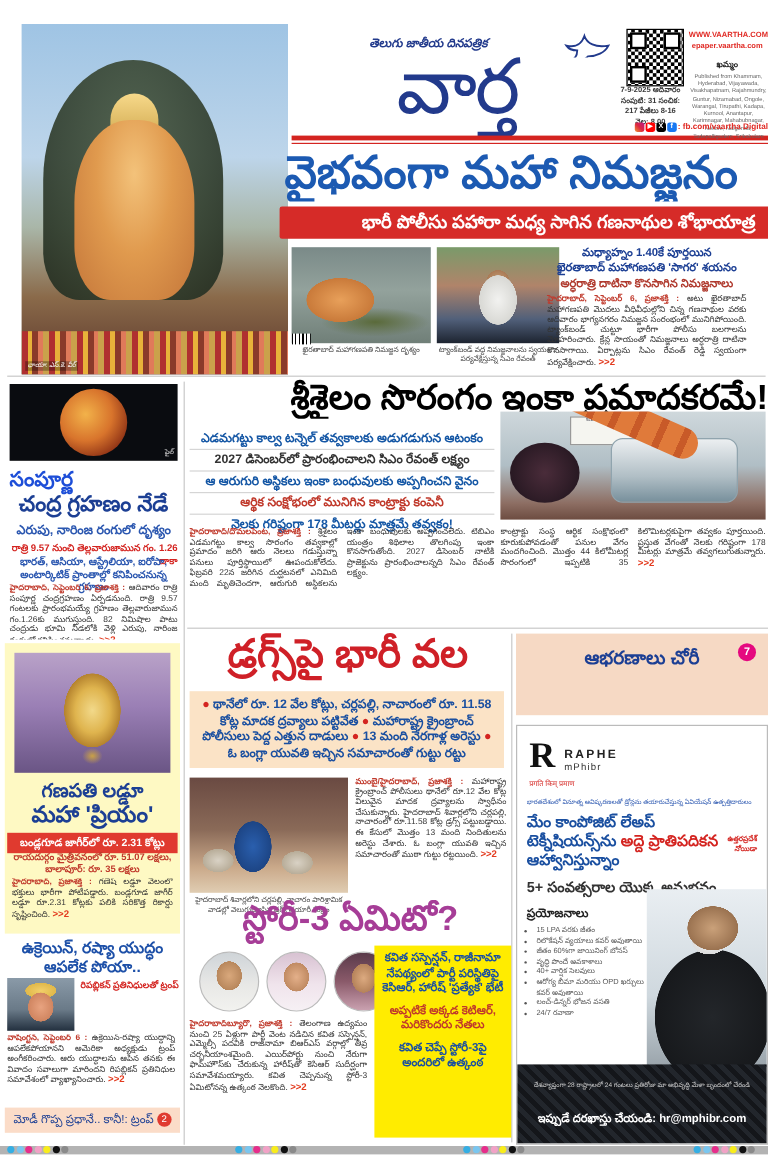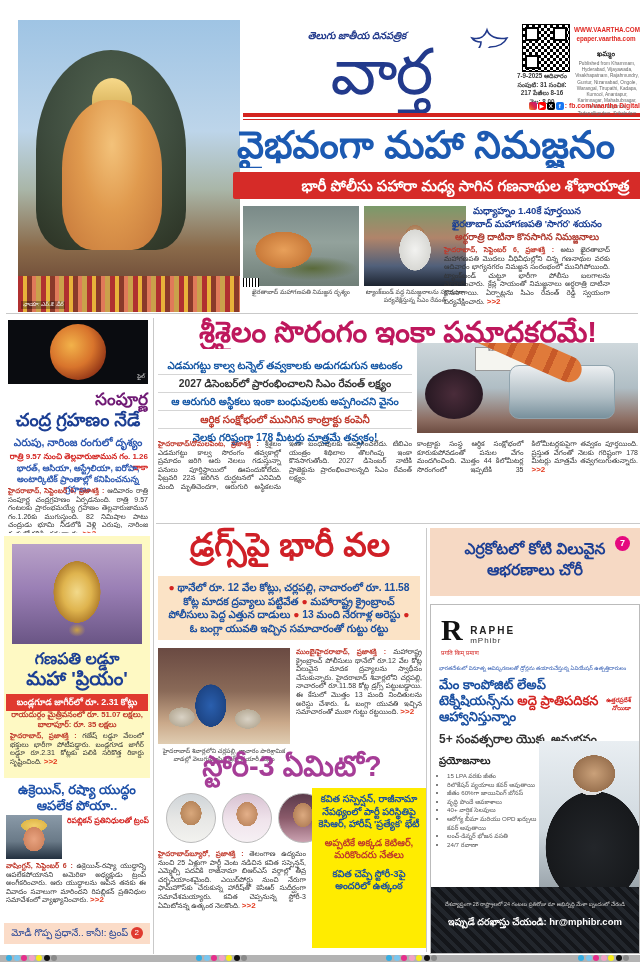--- a/index.html
+++ b/index.html
@@ -48,36 +48,36 @@
                radial-gradient(60px 16px at 60% 78%,#5a6a3a 0%,transparent 75%),
                linear-gradient(180deg,#7a8a88 0%,#93a29c 45%,#707f78 100%)}
   .photoB{left:364px;top:206px;width:102px;height:80px;overflow:hidden;
     background:radial-gradient(26px 34px at 50% 55%,#f2f2f0 0%,#d8d8d4 60%,transparent 61%),
                radial-gradient(12px 12px at 50% 36%,#caa17a 0%,#a97a55 80%,transparent 81%),
                linear-gradient(180deg,#7a9a6a 0%,#b0846a 40%,#51607a 75%,#1d2430 100%)}
   .capA{left:243px;top:288px;width:116px;font-size:6.2px;color:#444;text-align:center;line-height:7.5px}
   .capB{left:362px;top:288px;width:106px;font-size:6.2px;color:#444;text-align:center;line-height:7.5px}
   .barcode{left:243px;top:278px;width:16px;height:9px;
     background:repeating-linear-gradient(90deg,#000 0 1px,#fff 1px 3px)}
-  .lead-right{left:444px;top:204px;width:166px}
+  .lead-right{left:456px;top:204px;width:166px}
   .lead-pt{font-size:9.5px;line-height:13px;font-weight:bold;text-align:center}
   
   .moon-photo{left:8px;top:320px;width:140px;height:64px;background:#0a0c10;overflow:hidden}
   .moon{position:absolute;left:42px;top:4px;width:56px;height:56px;border-radius:50%;
     background:radial-gradient(circle at 38% 38%,#f2b24a 0%,#d8742c 45%,#8a2e14 80%,#53150a 100%)}
   .file-tag{position:absolute;right:3px;bottom:3px;font-size:5.5px;color:#ddd}
-  .ecl-h1{left:8px;top:390px;width:140px;font-size:17px;font-weight:bold;color:#701a75;text-align:right}
+  .ecl-h1{left:8px;top:390px;width:140px;font-size:17px;font-weight:bold;color:#1d4ed8;text-align:left}
   .ecl-h2{left:8px;top:410px;width:140px;font-size:18px;font-weight:bold;color:#1c3f94;text-align:center;white-space:nowrap;overflow:hidden}
   .ecl-s1{left:8px;top:436px;width:140px;font-size:10.5px;font-weight:bold;color:#2b57b0;text-align:center}
   .ecl-s2{left:8px;top:452px;width:140px;font-size:8px;font-weight:bold;color:#d42420;text-align:right}
   .ecl-s3{left:8px;top:463px;width:140px;font-size:8.6px;line-height:10.5px;font-weight:bold;color:#2b57b0;text-align:center}
   .ecl-body{left:8px;top:487px;width:140px;height:46px;overflow:hidden}
   
-  .sri-headline{left:156px;top:315px;width:484px;font-size:29px;line-height:34px;font-weight:bold;color:#be185d;
-                text-align:center;white-space:nowrap;overflow:hidden}
+  .sri-headline{left:156px;top:315px;width:484px;font-size:29px;line-height:34px;font-weight:bold;color:#000000;
+                text-align:right;white-space:nowrap;overflow:hidden}
   .sri-bullets{left:158px;top:357px;width:254px}
   .sri-bullets div{font-size:10.3px;line-height:12px;font-weight:bold;text-align:center;padding:2.5px 0;border-bottom:1px solid #d5d5d5}
   .sri-bullets div:last-child{border-bottom:none}
   .tunnel-photo{left:417px;top:343px;width:221px;height:90px;overflow:hidden;
     background:linear-gradient(180deg,#cfd8dc 0%,#b0bec5 50%,#8d6e63 85%,#6d4c41 100%)}
   .tbm-drum{position:absolute;left:92px;top:22px;width:104px;height:52px;border-radius:10px;
     background:linear-gradient(180deg,#eceff1 0%,#b0bec5 60%,#78909c 100%);border:1px solid #90a4ae}
   .tbm-tube{position:absolute;left:20px;top:-12px;width:150px;height:26px;border-radius:13px;
     background:repeating-linear-gradient(90deg,#e07a3a 0 14px,#c85a28 14px 20px);transform:rotate(24deg)}
   .tbm-mouth{position:absolute;left:8px;top:26px;width:58px;height:50px;border-radius:50%;
@@ -116,21 +116,21 @@
   .ad-ben-t{font-size:10px;font-weight:bold;color:#222;margin-top:6px}
   .ad-ben{margin:3px 0 0 0;padding:0 0 0 8px;font-size:6.2px;line-height:8.6px;color:#555;width:96px}
   .worker{position:absolute;right:0;top:136px;width:100px;height:148px;overflow:hidden;
     background:radial-gradient(30px 26px at 55% 22%,#caa17a 0%,#9a7250 70%,transparent 71%),
                radial-gradient(20px 14px at 52% 30%,#f2f2f2 0%,#ddd 70%,transparent 71%),
                radial-gradient(60px 70px at 55% 72%,#23262a 0%,#17191c 80%,transparent 81%),
                linear-gradient(180deg,#e9eef2 0%,#cfd8de 60%,#9aa4ab 100%)}
   .ad-black{position:absolute;left:0;bottom:0;width:100%;height:66px;color:#fff;text-align:center;
     background:repeating-linear-gradient(45deg,#14161a 0 4px,#22262c 4px 8px)}
   .ad-f1{font-size:5.4px;color:#cfcfcf;margin-top:14px}
-  .ad-f2{font-size:9.5px;font-weight:bold;margin-top:7px}
+  .ad-f2{font-size:9.5px;font-weight:bold;margin-top:18px}
   
   .story-headline{left:158px;top:750px;width:268px;font-size:29px;font-weight:bold;color:#a63d97;text-align:center;white-space:nowrap;overflow:hidden}
   .face{position:absolute;width:48px;height:48px;border-radius:50%;border:1px solid #bbb;overflow:hidden}
   .face-a{background:radial-gradient(14px 16px at 50% 40%,#d9a87c 0%,#b8875c 75%,transparent 76%),
           linear-gradient(180deg,#cfd4d8 0%,#e8e8e6 55%,#f2f2ef 100%)}
   .face-b{background:radial-gradient(14px 16px at 50% 42%,#e4b08a 0%,#c08a62 75%,transparent 76%),
           linear-gradient(180deg,#d8c2d2 0%,#f0e4ec 55%,#f6f0f4 100%)}
   .face-c{background:radial-gradient(13px 16px at 50% 44%,#dcaa80 0%,#b5825a 75%,transparent 76%),
           linear-gradient(180deg,#5a3a4a 0%,#8a5a6a 50%,#caa1b0 100%)}
   .story-body{left:158px;top:850px;width:148px;height:104px;overflow:hidden}
@@ -279,21 +279,20 @@
 <div class="abs drugs-photo"></div>
 <div class="abs drugs-cap">హైదరాబాద్ శివార్లలోని చర్లపల్లి, నాచారం పారిశ్రామిక వాడల్లో వెలుగుచూసిన డ్రగ్స్ తయారీ కేంద్రం</div>
 <div class="abs drugs-body body-txt">
   <span class="dateline">ముంబై/హైదరాబాద్, ప్రజాశక్తి :</span>
   <span>మహారాష్ట్ర క్రైంబ్రాంచ్ పోలీసులు థానేలో రూ.12 వేల కోట్ల విలువైన మాదక ద్రవ్యాలను స్వాధీనం చేసుకున్నారు. హైదరాబాద్ శివార్లలోని చర్లపల్లి, నాచారంలో రూ.11.58 కోట్ల డ్రగ్స్ పట్టుబడ్డాయి. ఈ కేసులో మొత్తం 13 మంది నిందితులను అరెస్టు చేశారు. ఓ బంగ్లా యువతి ఇచ్చిన సమాచారంతో ముఠా గుట్టు రట్టయింది.</span>
   <span class="jump">&gt;&gt;2</span>
 </div>
 
 <div class="abs redfort">
   <div class="redfort-t">
-    <div>ఎర్రకోటలో కోటి విలువైన</div>
     <div>ఆభరణాలు చోరీ</div>
   </div>
   <div class="badge7">7</div>
 </div>
 
 <div class="abs ad">
   <div style="position:absolute;left:10px;top:8px">
     <span class="ad-r">R</span>
     <span style="display:inline-block;vertical-align:middle;margin-left:3px">
       <div class="ad-brand">RAPHE</div>

